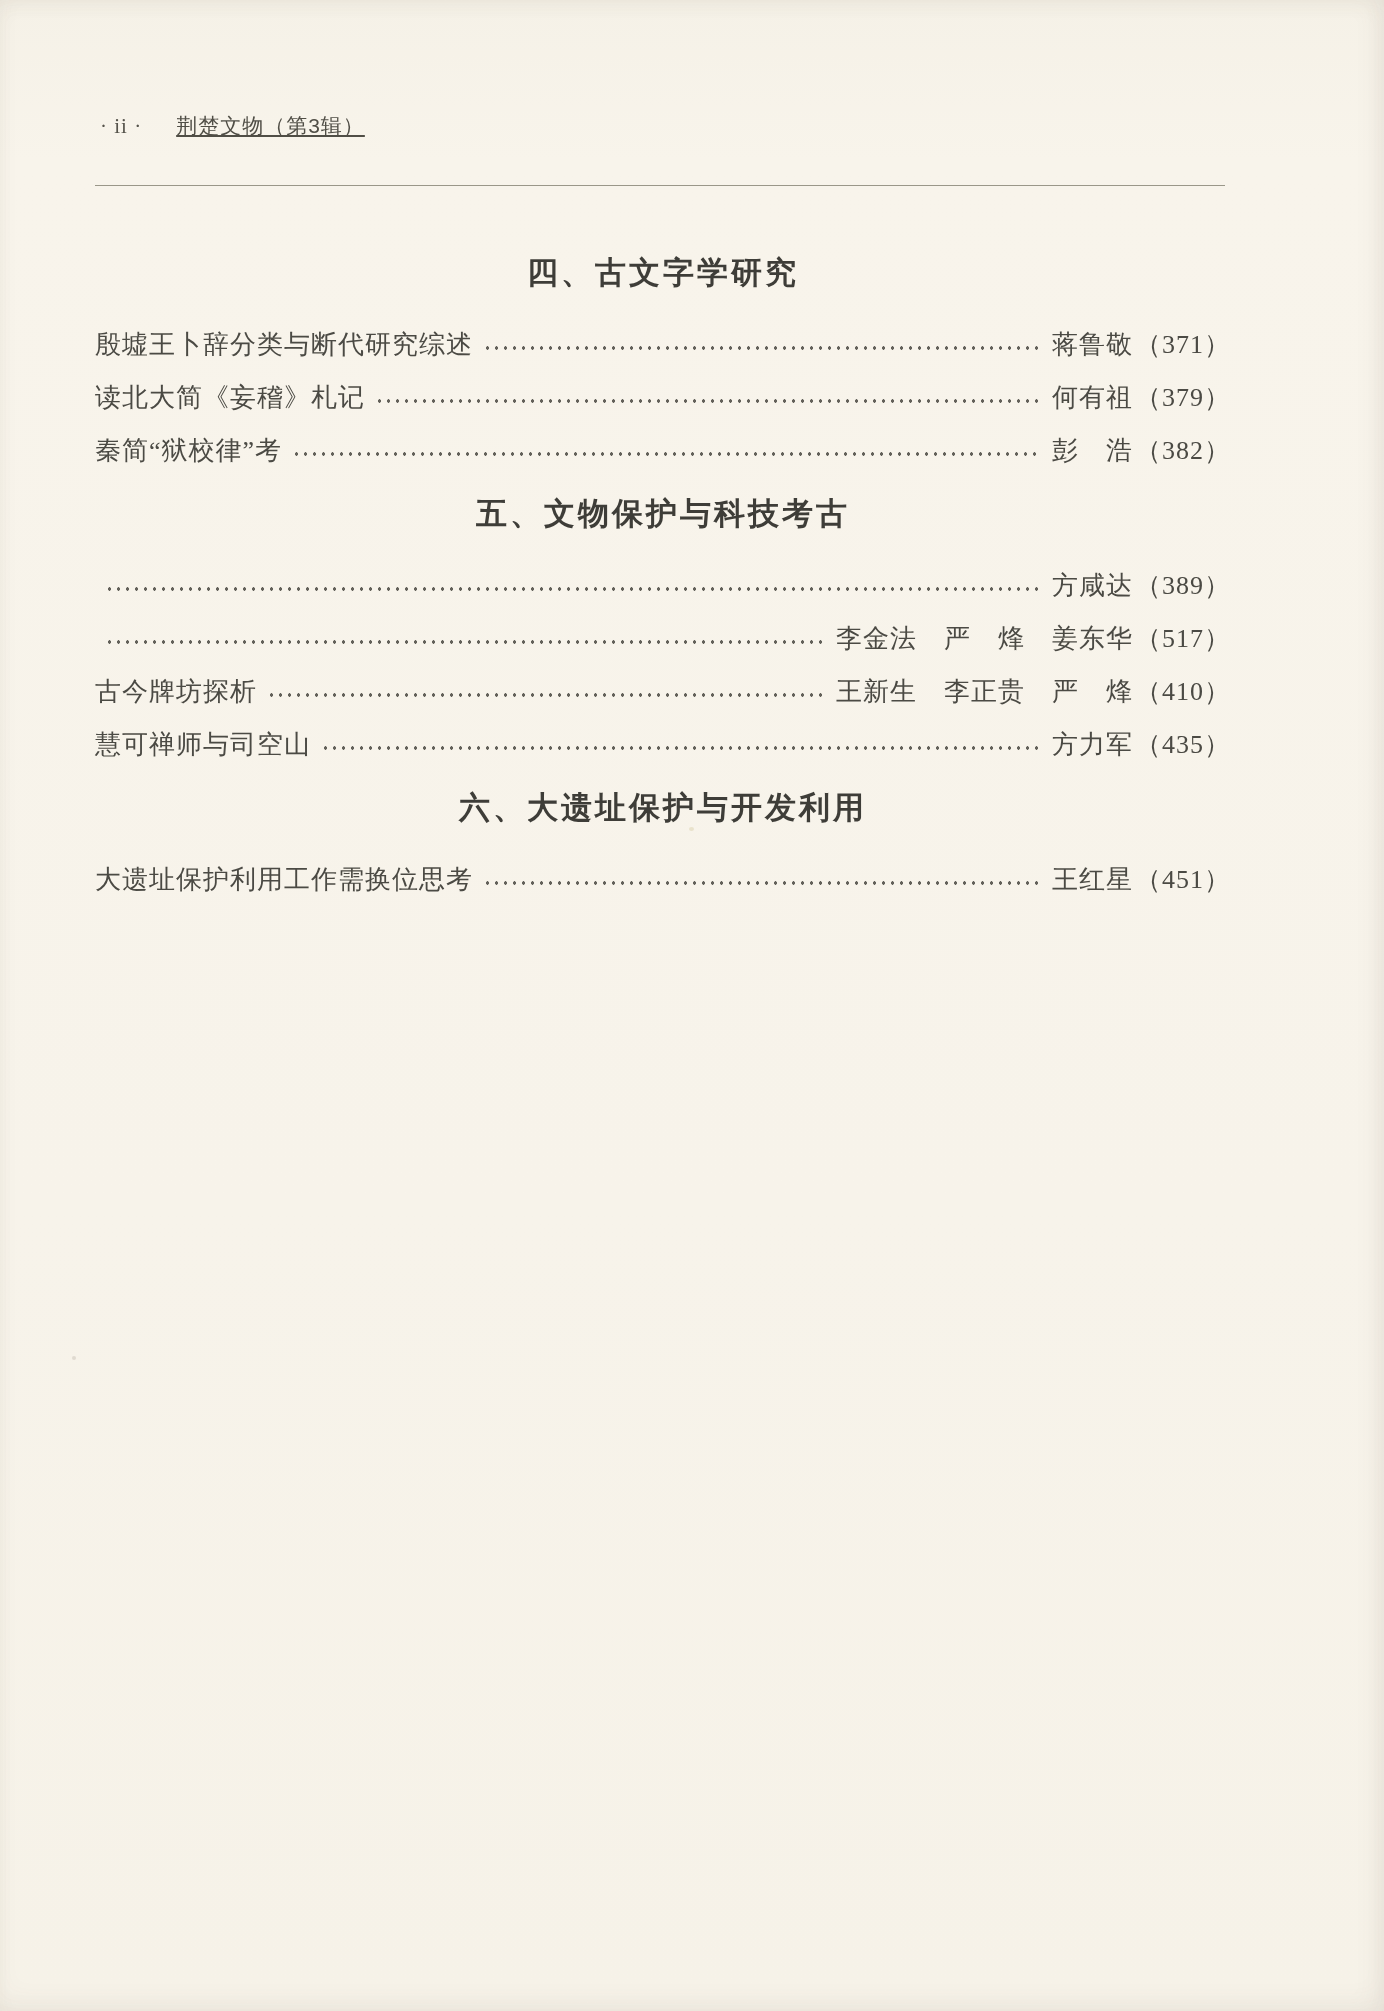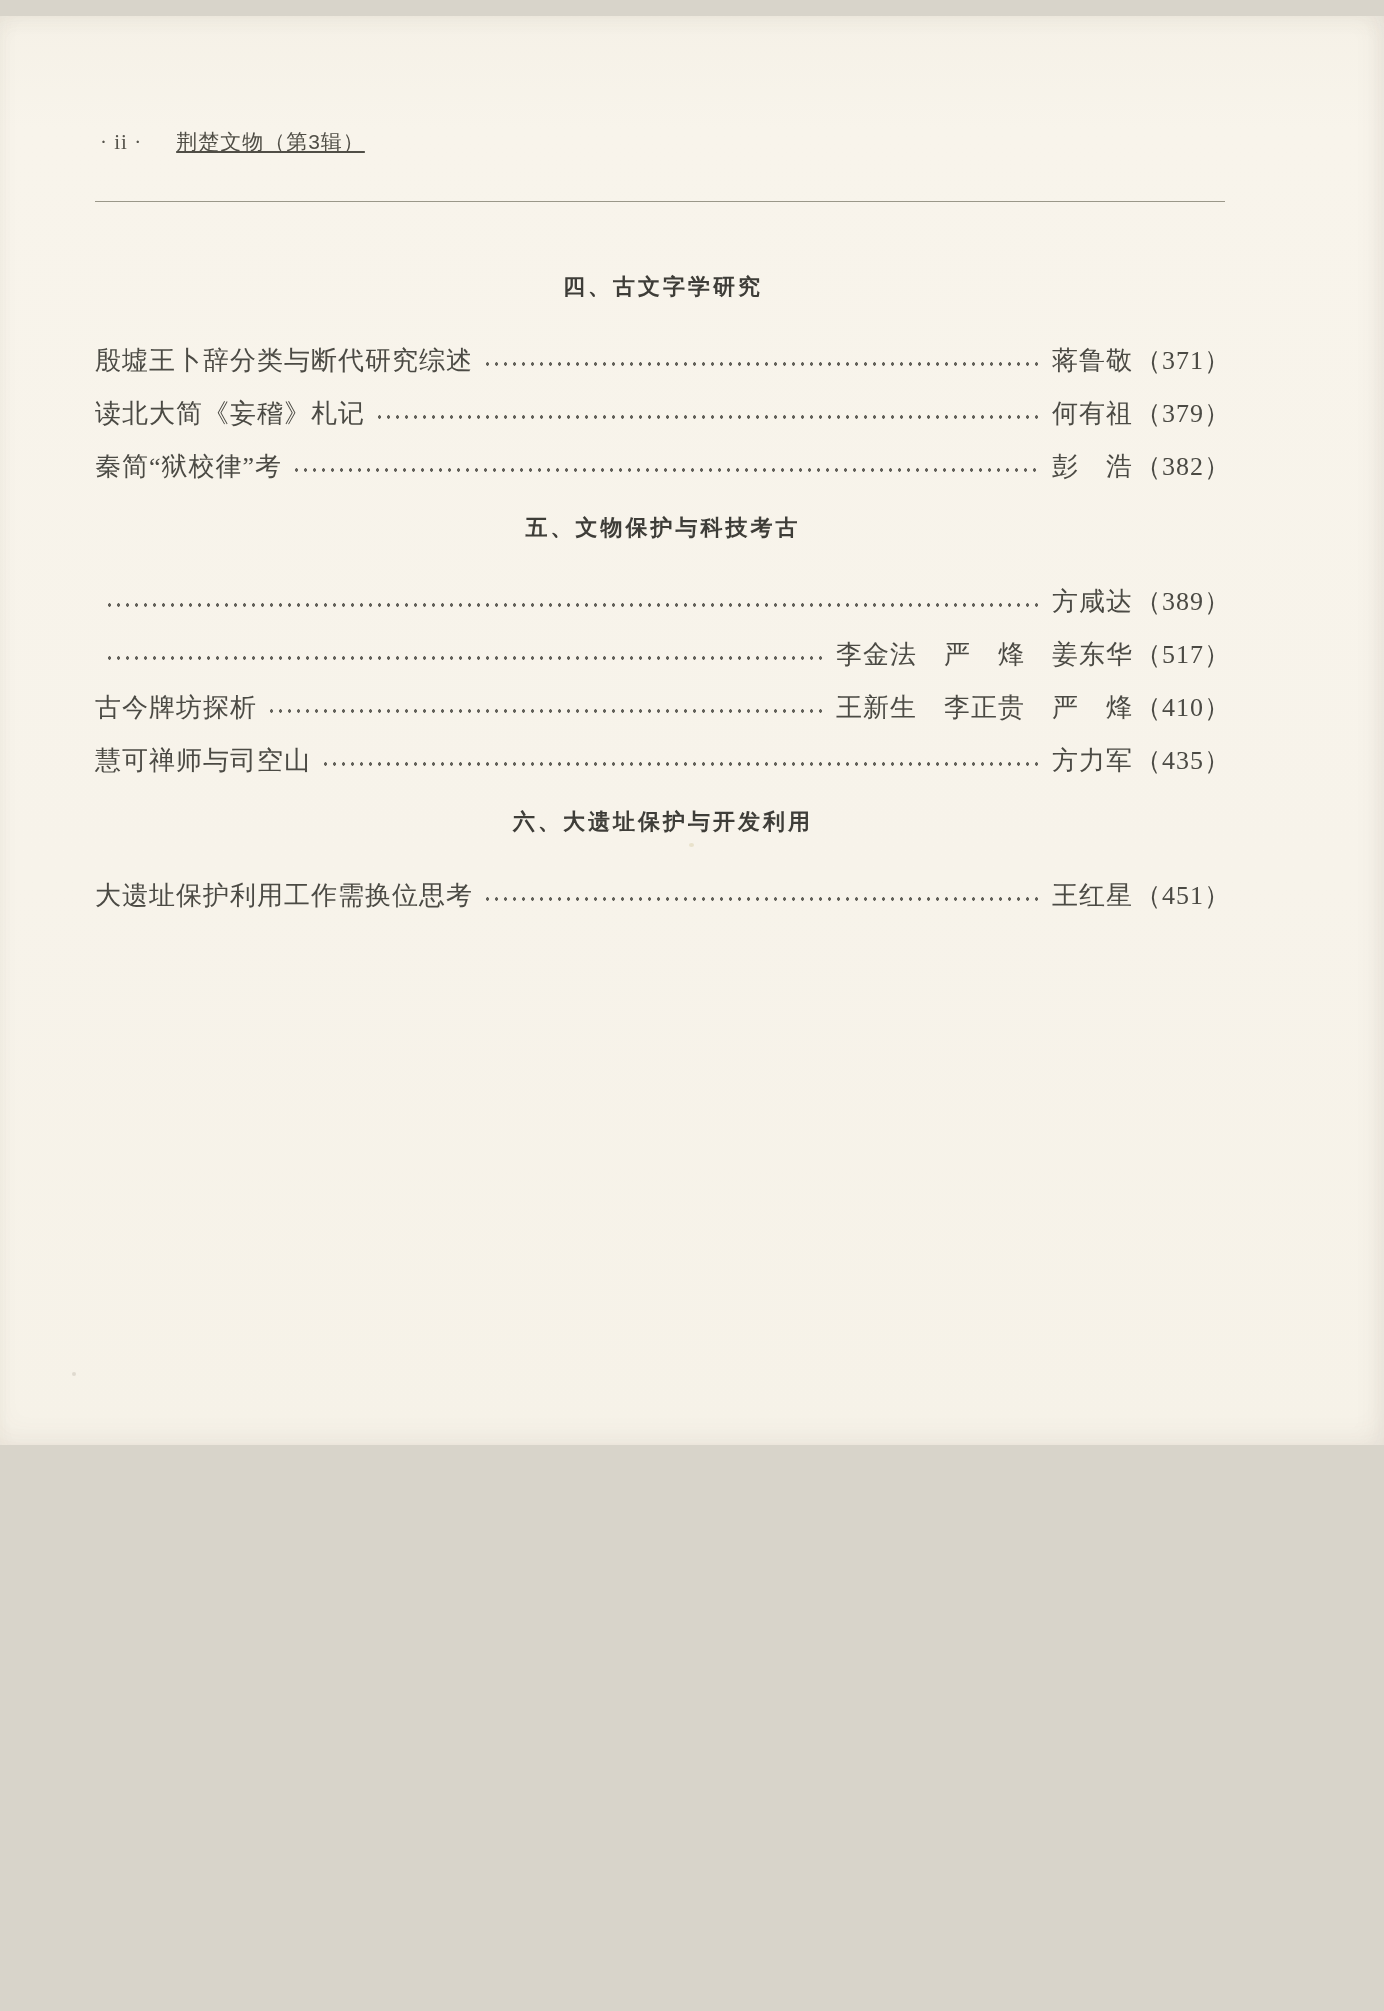--- a/index.html
+++ b/index.html
@@ -1,19 +1,19 @@
 <!DOCTYPE html>
 <html><head>
 <meta charset="utf-8">
 <style>
   html,body{margin:0;padding:0;background:#d8d4ca;}
   .page{
     position:relative;
-    width:1384px;height:1429px;
-    margin:16px auto;
+    width:1384px;height:2011px;
+    margin:0 auto;
     background:#f7f3ea;
     background-image:linear-gradient(180deg,#f5f1e7 0%,#f8f4eb 8%,#f7f3ea 60%,#f6f2e8 100%);
     box-shadow:inset -10px 0 22px rgba(90,85,70,0.05), inset 0 -12px 24px rgba(90,85,70,0.04), inset 0 8px 18px rgba(90,85,70,0.03);
     overflow:hidden;
     font-family:"Liberation Serif","DejaVu Serif",serif;
     color:#4b4a44;
   }
   .running-header{
     position:absolute;top:112px;left:100px;right:160px;
     display:flex;align-items:baseline;
@@ -22,23 +22,23 @@
   .page-marker{white-space:pre;}
   .book-title{margin-left:34px;font-family:"Liberation Sans","DejaVu Sans",sans-serif;font-size:21px;color:#504e46;text-decoration:underline;}
   .header-rule{
     position:absolute;top:185px;left:95px;width:1130px;height:1px;
     background:#9a9789;border:none;
   }
   .toc{
     position:absolute;top:236px;left:95px;width:1136px;
   }
   .section-heading{
-    font-family:Liberation Mono, monospace;
+    font-family:Liberation Serif, serif;
     font-weight:bold;
-    font-size:22px;
+    font-size:31px;
     letter-spacing:3px;
     color:#3e3d38;
     text-align:center;
     margin:16px 0 24px 0;
     line-height:42px;
   }
   .entries{margin:0 0 6px 0;}
   .entry{
     display:flex;align-items:center;
     height:53px;

